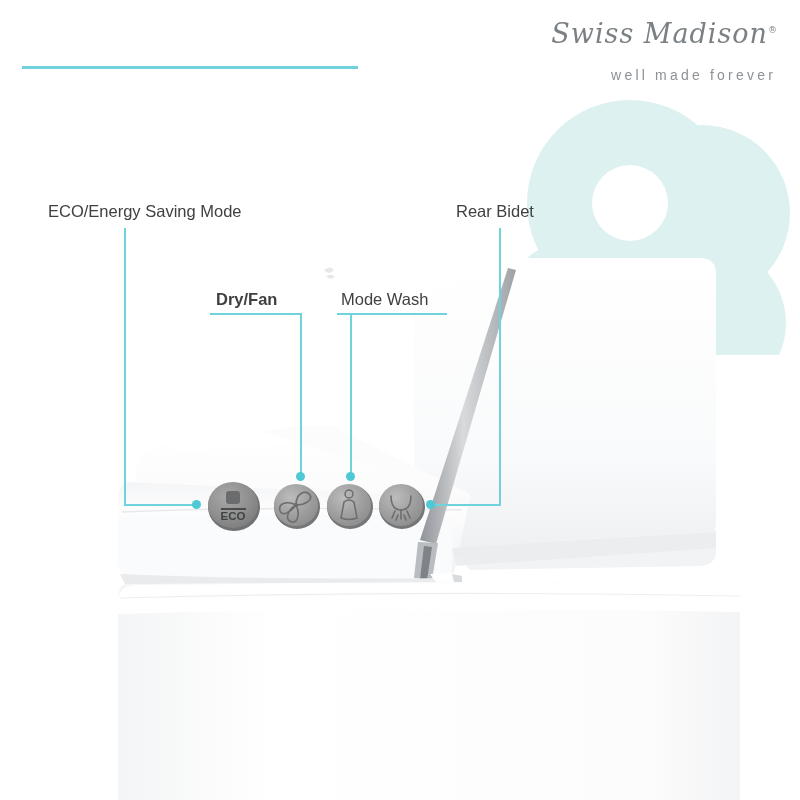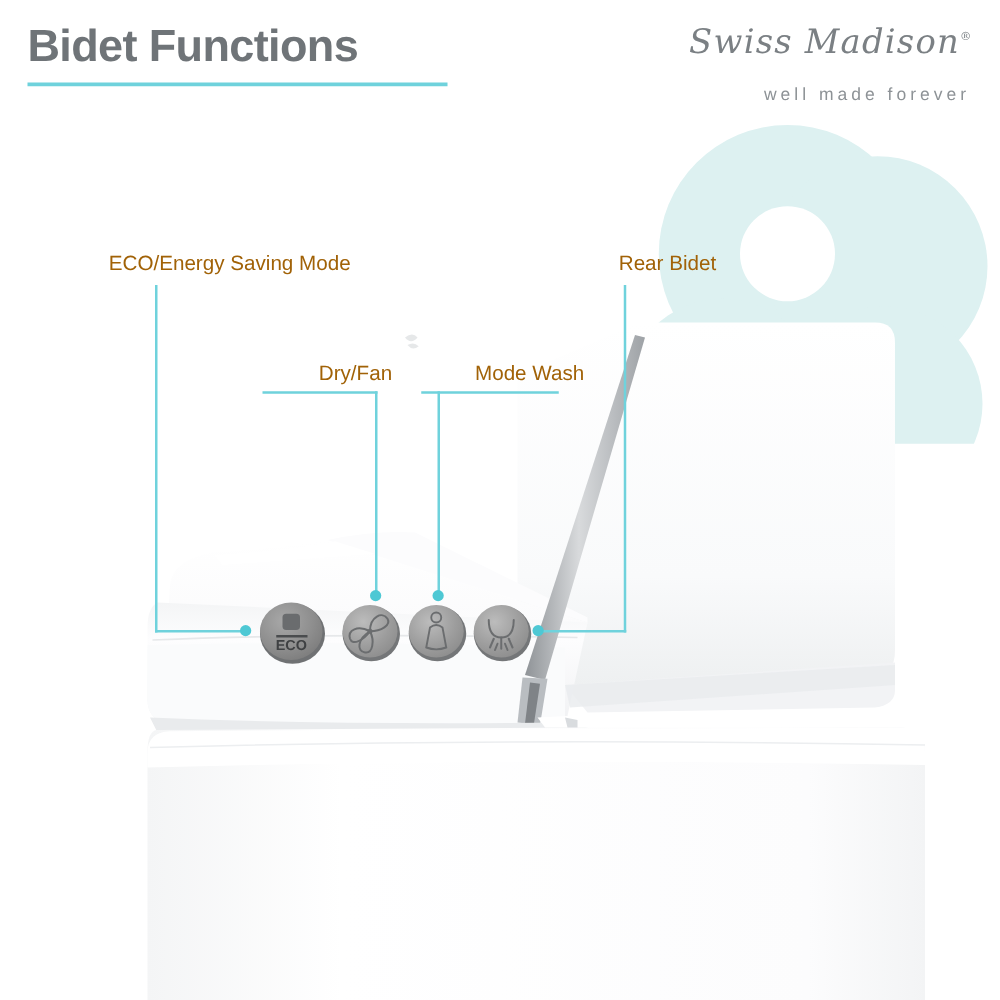--- a/index.html
+++ b/index.html
@@ -86,24 +86,23 @@
     left: 0;
     top: 230px;
     width: 800px;
     height: 570px;
   }
 
   
   .callout-label {
     position: absolute;
     font-size: 16.5px;
-    color: #a16207;
+    color: #404040;
     white-space: nowrap;
     line-height: 1;
-    margin-left: 39px;
   }
   .callout-rule {
     position: absolute;
     height: 2px;
     background: #6fd2dc;
   }
   .lead-line {
     position: absolute;
     background: #6fd2dc;
   }
@@ -112,21 +111,21 @@
   .lead-dot {
     position: absolute;
     width: 9px;
     height: 9px;
     border-radius: 50%;
     background: #4ec8d4;
   }
 
   
   #label-eco      { left: 48px;  top: 203px; }
-  #label-dry      { left: 216px; top: 291px; }
+  #label-dry      { left: 216px; top: 291px; font-weight: bold; }
   #rule-dry       { left: 210px; top: 313px; width: 92px; }
   #label-bidet    { left: 341px; top: 291px; }
   #rule-bidet     { left: 337px; top: 313px; width: 110px; }
   #label-rear     { left: 456px; top: 203px; }
 
   
   #lead-eco-v  { left: 124px; top: 228px; height: 278px; }
   #lead-eco-h  { left: 124px; top: 504px; width: 72px; }
   #dot-eco     { left: 192px; top: 500px; }
 
@@ -150,21 +149,20 @@
       <circle cx="160" cy="118" r="103"></circle>
       <circle cx="232" cy="128" r="88"></circle>
       <circle cx="108" cy="232" r="78"></circle>
       <circle cx="238" cy="238" r="78"></circle>
       <rect x="108" y="195" width="130" height="80"></rect>
     </g>
     <circle cx="160" cy="118" r="38" fill="#ffffff"></circle>
     <path d="M135 196 Q160 232 185 196 Z" fill="#ffffff"></path>
   </svg>
 
-  <div id="page-title">Bidet Functions</div>
   <div id="title-underline"></div>
 
   <div id="logo-block">
     <div id="logo-wordmark">
       <span>Swiss Madison</span><span id="logo-reg">®</span>
     </div>
     <div id="logo-tagline">well made forever</div>
   </div>
 
   <svg id="product" viewBox="0 0 800 570" xmlns="http://www.w3.org/2000/svg">

